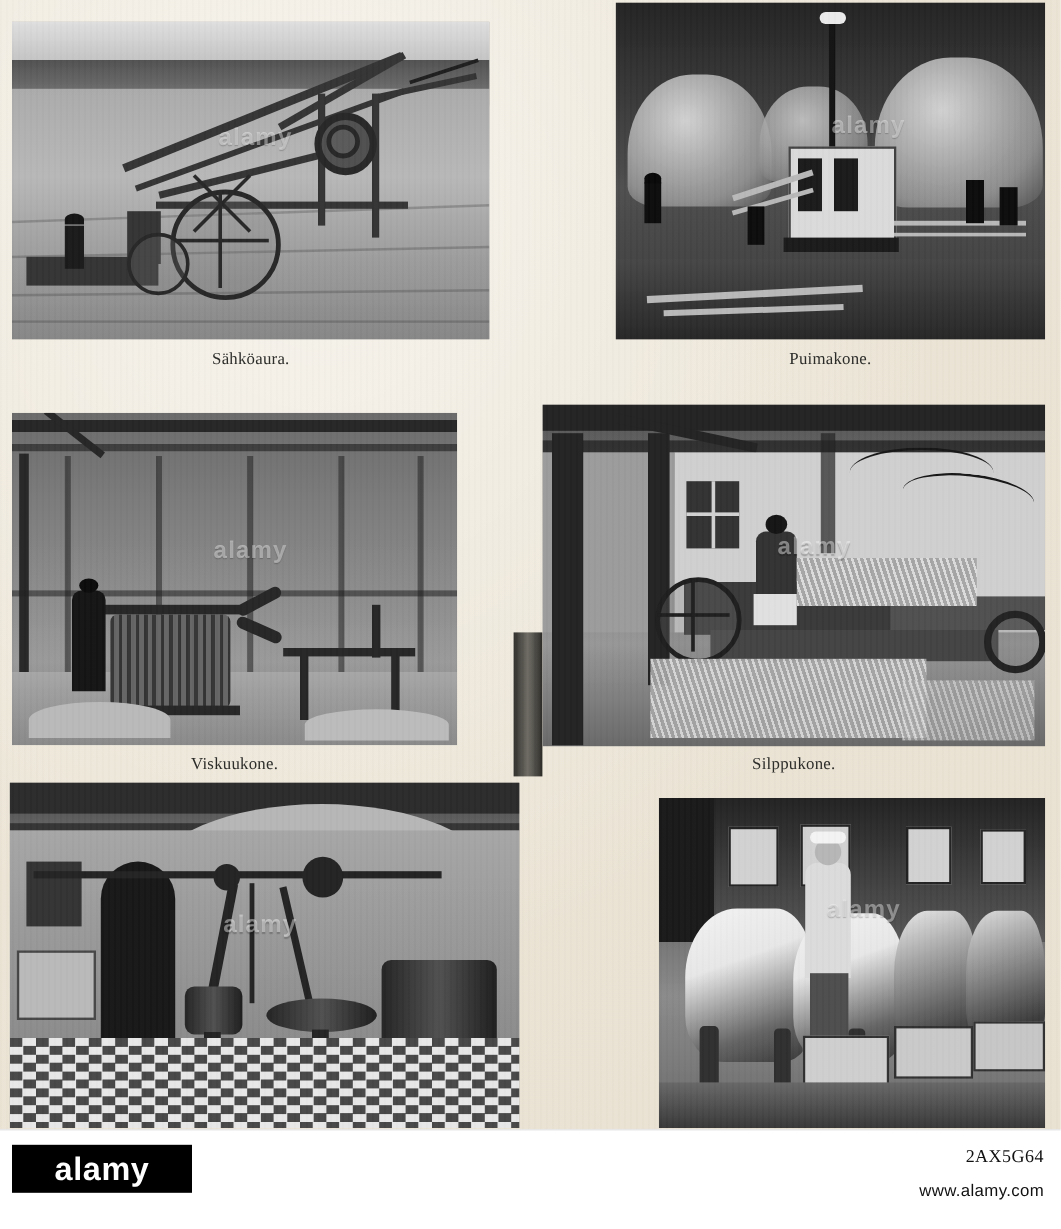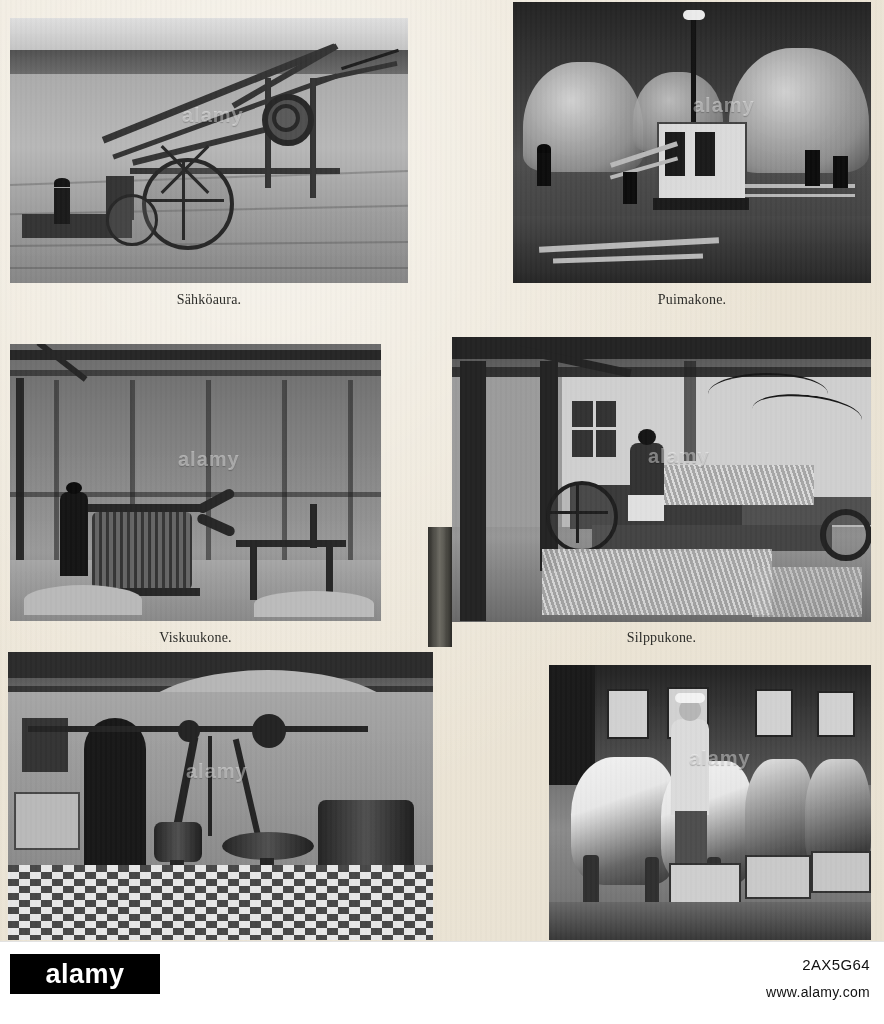--- a/index.html
+++ b/index.html
@@ -183,21 +183,21 @@
     font-size: 27px;
     font-weight: 700;
     letter-spacing: 0.5px;
     line-height: 40px;
     text-align: center;
   }
   .footer-id {
     position: absolute;
     right: 14px;
     top: 14px;
-    font-family: Liberation Sans, sans-serif;
+    font-family: Liberation Serif, serif;
     font-size: 15px;
     color: #111111;
     letter-spacing: 0.4px;
   }
   .footer-url {
     position: absolute;
     right: 14px;
     top: 42px;
     font-family: "Liberation Sans", sans-serif;
     font-size: 14px;

